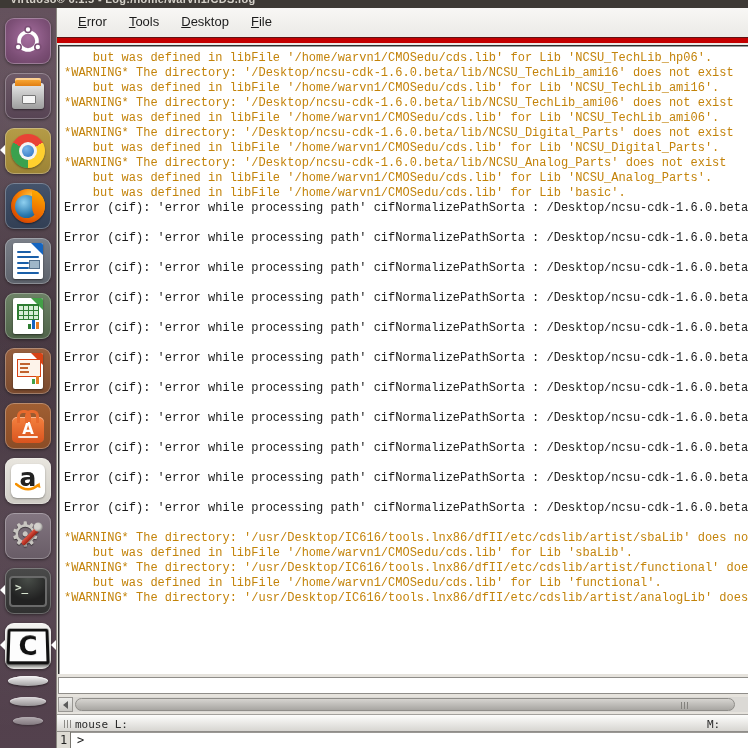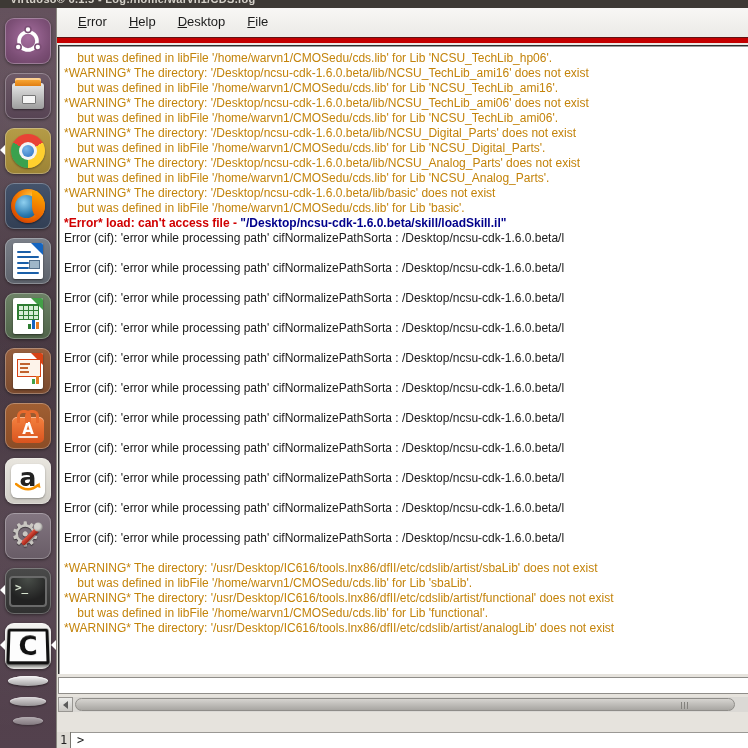--- a/index.html
+++ b/index.html
@@ -139,21 +139,21 @@
   .menu-item::first-letter{text-decoration:underline;}
   .separator{height:10px;background:linear-gradient(
       #ecebe7 0 2px, #5f1414 2px 3px, #c40000 3px 8px, #ecebe7 8px 10px);}
   .logframe{
     position:absolute;left:1px;top:37px;width:690px;height:629px;
     background:#ffffff;border-top:1px solid #2f2f2f;border-left:1px solid #2f2f2f;
     box-shadow:inset 1px 1px 0 #9a9a9a;
     overflow:hidden;padding:5px 0 0 5px;box-sizing:border-box;
   }
   .log-line{
-    font-family:Liberation Sans, sans-serif;
+    font-family:Liberation Mono, monospace;
     font-size:12px;line-height:15px;white-space:pre;color:#1a1a1a;
   }
   .lc-warn{color:#c3830a;}
   .lc-err{color:#d00000;font-weight:bold;}
   .lc-path{color:#00008b;font-weight:bold;}
   .lc-plain{color:#1a1a1a;}
   .inputstrip{
     position:absolute;left:1px;top:669px;width:691px;height:17px;
     background:#ffffff;border:1px solid #8f8d89;border-right:none;box-sizing:border-box;
   }
@@ -288,39 +288,37 @@
     </div>
   </div>
   <div class="tray tray1"></div>
   <div class="tray tray2"></div>
   <div class="tray tray3"></div>
 </div>
 
 <div class="appwin">
   <div class="menubar">
     <span class="menu-item">Error</span>
-    <span class="menu-item">Help</span>
+    <span class="menu-item">Tools</span>
     <span class="menu-item">Desktop</span>
     <span class="menu-item">File</span>
   </div>
   <div class="separator"></div>
 
   <div class="logframe" id="logframe">
       <div class="log-line"><span class="lc-warn">    but was defined in libFile '/home/warvn1/CMOSedu/cds.lib' for Lib 'NCSU_TechLib_hp06'.</span></div>
       <div class="log-line"><span class="lc-warn">*WARNING* The directory: '/Desktop/ncsu-cdk-1.6.0.beta/lib/NCSU_TechLib_ami16' does not exist</span></div>
       <div class="log-line"><span class="lc-warn">    but was defined in libFile '/home/warvn1/CMOSedu/cds.lib' for Lib 'NCSU_TechLib_ami16'.</span></div>
       <div class="log-line"><span class="lc-warn">*WARNING* The directory: '/Desktop/ncsu-cdk-1.6.0.beta/lib/NCSU_TechLib_ami06' does not exist</span></div>
       <div class="log-line"><span class="lc-warn">    but was defined in libFile '/home/warvn1/CMOSedu/cds.lib' for Lib 'NCSU_TechLib_ami06'.</span></div>
       <div class="log-line"><span class="lc-warn">*WARNING* The directory: '/Desktop/ncsu-cdk-1.6.0.beta/lib/NCSU_Digital_Parts' does not exist</span></div>
       <div class="log-line"><span class="lc-warn">    but was defined in libFile '/home/warvn1/CMOSedu/cds.lib' for Lib 'NCSU_Digital_Parts'.</span></div>
       <div class="log-line"><span class="lc-warn">*WARNING* The directory: '/Desktop/ncsu-cdk-1.6.0.beta/lib/NCSU_Analog_Parts' does not exist</span></div>
       <div class="log-line"><span class="lc-warn">    but was defined in libFile '/home/warvn1/CMOSedu/cds.lib' for Lib 'NCSU_Analog_Parts'.</span></div>
-      <div class="log-line"><span class="lc-warn">*WARNING* The directory: '/Desktop/ncsu-cdk-1.6.0.beta/lib/basic' does not exist</span></div>
       <div class="log-line"><span class="lc-warn">    but was defined in libFile '/home/warvn1/CMOSedu/cds.lib' for Lib 'basic'.</span></div>
-      <div class="log-line"><span class="lc-err">*Error* load: can't access file - </span><span class="lc-path">"/Desktop/ncsu-cdk-1.6.0.beta/skill/loadSkill.il"</span></div>
       <div class="log-line"><span class="lc-plain">Error (cif): 'error while processing path' cifNormalizePathSorta : /Desktop/ncsu-cdk-1.6.0.beta/l</span></div>
       <div class="log-line">&nbsp;</div>
       <div class="log-line"><span class="lc-plain">Error (cif): 'error while processing path' cifNormalizePathSorta : /Desktop/ncsu-cdk-1.6.0.beta/l</span></div>
       <div class="log-line">&nbsp;</div>
       <div class="log-line"><span class="lc-plain">Error (cif): 'error while processing path' cifNormalizePathSorta : /Desktop/ncsu-cdk-1.6.0.beta/l</span></div>
       <div class="log-line">&nbsp;</div>
       <div class="log-line"><span class="lc-plain">Error (cif): 'error while processing path' cifNormalizePathSorta : /Desktop/ncsu-cdk-1.6.0.beta/l</span></div>
       <div class="log-line">&nbsp;</div>
       <div class="log-line"><span class="lc-plain">Error (cif): 'error while processing path' cifNormalizePathSorta : /Desktop/ncsu-cdk-1.6.0.beta/l</span></div>
       <div class="log-line">&nbsp;</div>
@@ -347,18 +345,23 @@
 
   <div class="hscroll">
     <div class="hs-btn">
         <i></i>
       </div>
     <div class="hs-thumb">
       <div class="hs-grip"></div>
     </div>
   </div>
 
+  <div class="mousebar">
+    <div class="grip"></div>
+    <span class="lmouse">mouse L:</span>
+    <span class="mmouse">M:</span>
+  </div>
 
   <div class="promptrow">
     <div class="lineno">1</div>
     <div class="cmdinput">&gt;</div>
   </div>
 </div>
 
 </body></html>

